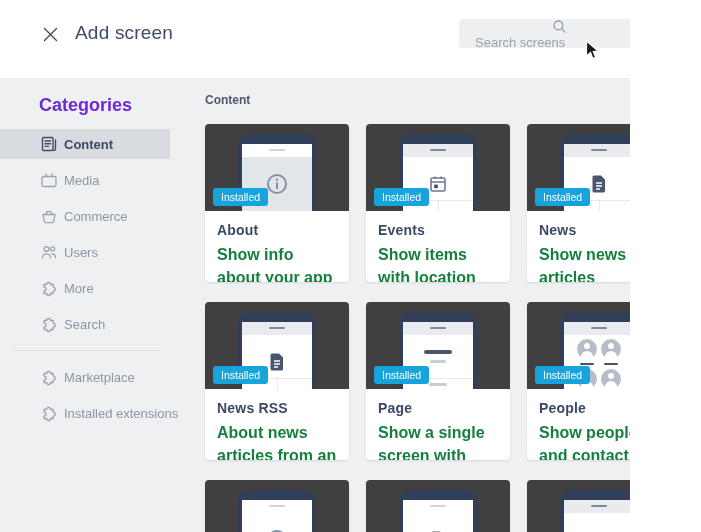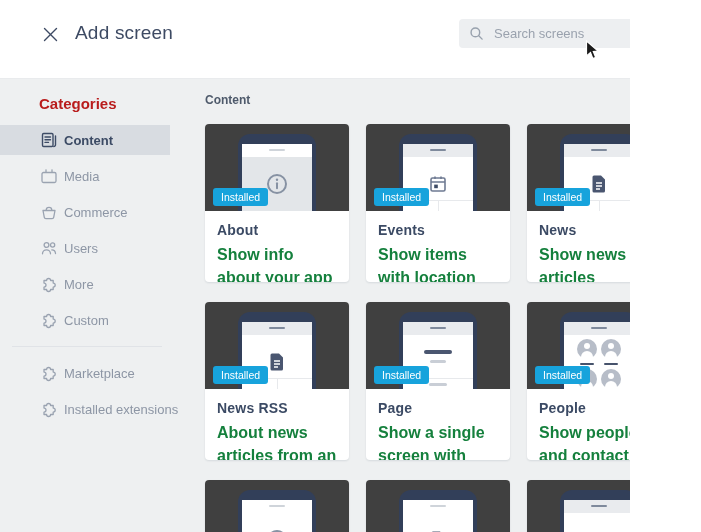--- a/index.html
+++ b/index.html
@@ -3,29 +3,29 @@
 <meta charset="utf-8">
 <style>
   html,body{margin:0;padding:0;}
   body{font-family:"Liberation Sans","DejaVu Sans",sans-serif;background:#ffffff;}
   .stage{position:relative;width:630px;height:532px;background:#eef0f1;overflow:hidden;}
 
   
   .header{position:absolute;left:0;top:0;width:701px;height:79px;background:#ffffff;border-bottom:1px solid #e9ebed;box-sizing:border-box;}
   .close-btn{position:absolute;left:41px;top:27px;width:18px;height:18px;cursor:pointer;background:none;border:none;padding:0;}
   .dlg-title{position:absolute;left:75px;top:22px;font-size:19px;color:#3d4a63;letter-spacing:.2px;}
-  .search{position:absolute;left:459px;top:19px;width:208px;height:29px;background:#edeff1;border-radius:4px;display:flex;align-items:center;box-sizing:border-box;padding:0 10px;}
+  .search{position:absolute;left:459px;top:19px;width:208px;height:29px;background:#edeff1;border-radius:4px;display:flex;align-items:center;box-sizing:border-box;padding:0 10px;flex-direction:column;}
   .search svg{flex:0 0 auto;margin-right:8px;}
   .search input{flex:1;border:none;background:transparent;outline:none;font-size:13px;color:#3d4a63;font-family:inherit;}
   .search input::placeholder{color:#9aa2ae;}
   .cursor{position:absolute;left:585px;top:40px;z-index:50;pointer-events:none;}
 
   
   .sidebar{position:absolute;left:0;top:79px;width:170px;bottom:0;}
-  .cat-heading{margin:16px 0 13px 39px;font-size:15px;font-weight:bold;color:#b91c1c;}
+  .cat-heading{margin:16px 0 13px 39px;font-size:18px;font-weight:bold;color:#6d28d9;}
   .sitem{height:30px;margin-bottom:6px;display:flex;align-items:center;padding-left:40px;cursor:pointer;}
   .sitem .sic{width:18px;height:18px;margin-right:6px;flex:0 0 auto;display:flex;align-items:center;justify-content:center;}
   .sitem .slabel{font-size:13px;color:#8d96a5;white-space:nowrap;}
   .sitem.selected{background:#d8dce1;}
   .sitem.selected .slabel{color:#3b4a64;font-weight:bold;}
   .sic svg{stroke:#9aa3b1;fill:none;stroke-width:1.3;stroke-linecap:round;stroke-linejoin:round;}
   .sitem.selected .sic svg{stroke:#3e4c66;stroke-width:1.4;}
   .sdivider{height:1px;background:#e0e3e7;margin:11px 8px 11px 12px;}
 
   
@@ -143,21 +143,21 @@
       </span>
       <span class="slabel">More</span>
     </div>
 
     <div class="sitem">
       <span class="sic">
         <svg width="18" height="18" viewBox="0 0 18 18">
           <path d="M4 5.5 h2.6 a2 2 0 1 1 4 0 H13.2 v2.6 a2 2 0 1 1 0 4 V14.5 h-2.6 a2 2 0 1 1 -4 0 H4 v-2.4 a2 2 0 1 0 0 -4 z"></path>
         </svg>
       </span>
-      <span class="slabel">Custom</span>
+      <span class="slabel">Search</span>
     </div>
 
     <div class="sdivider"></div>
 
     <div class="sitem">
       <span class="sic">
         <svg width="18" height="18" viewBox="0 0 18 18">
           <path d="M4 5.5 h2.6 a2 2 0 1 1 4 0 H13.2 v2.6 a2 2 0 1 1 0 4 V14.5 h-2.6 a2 2 0 1 1 -4 0 H4 v-2.4 a2 2 0 1 0 0 -4 z"></path>
         </svg>
       </span>

